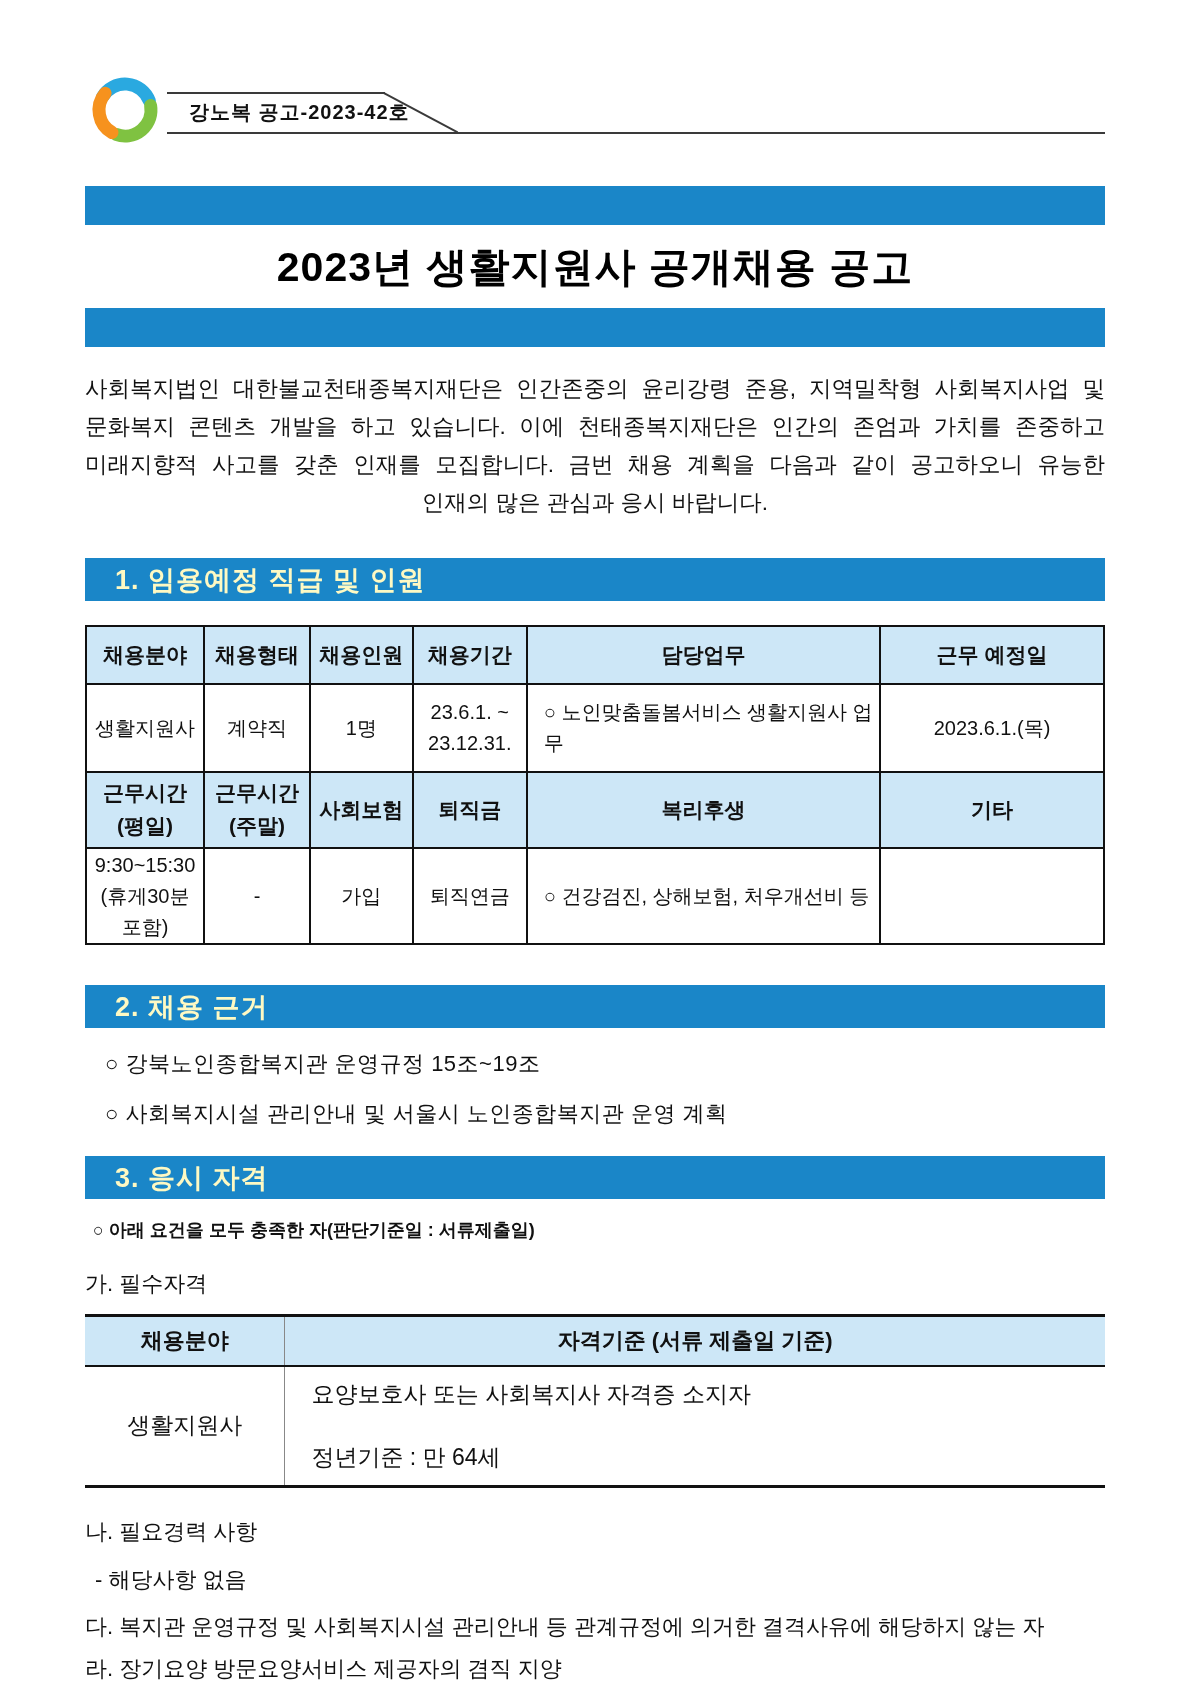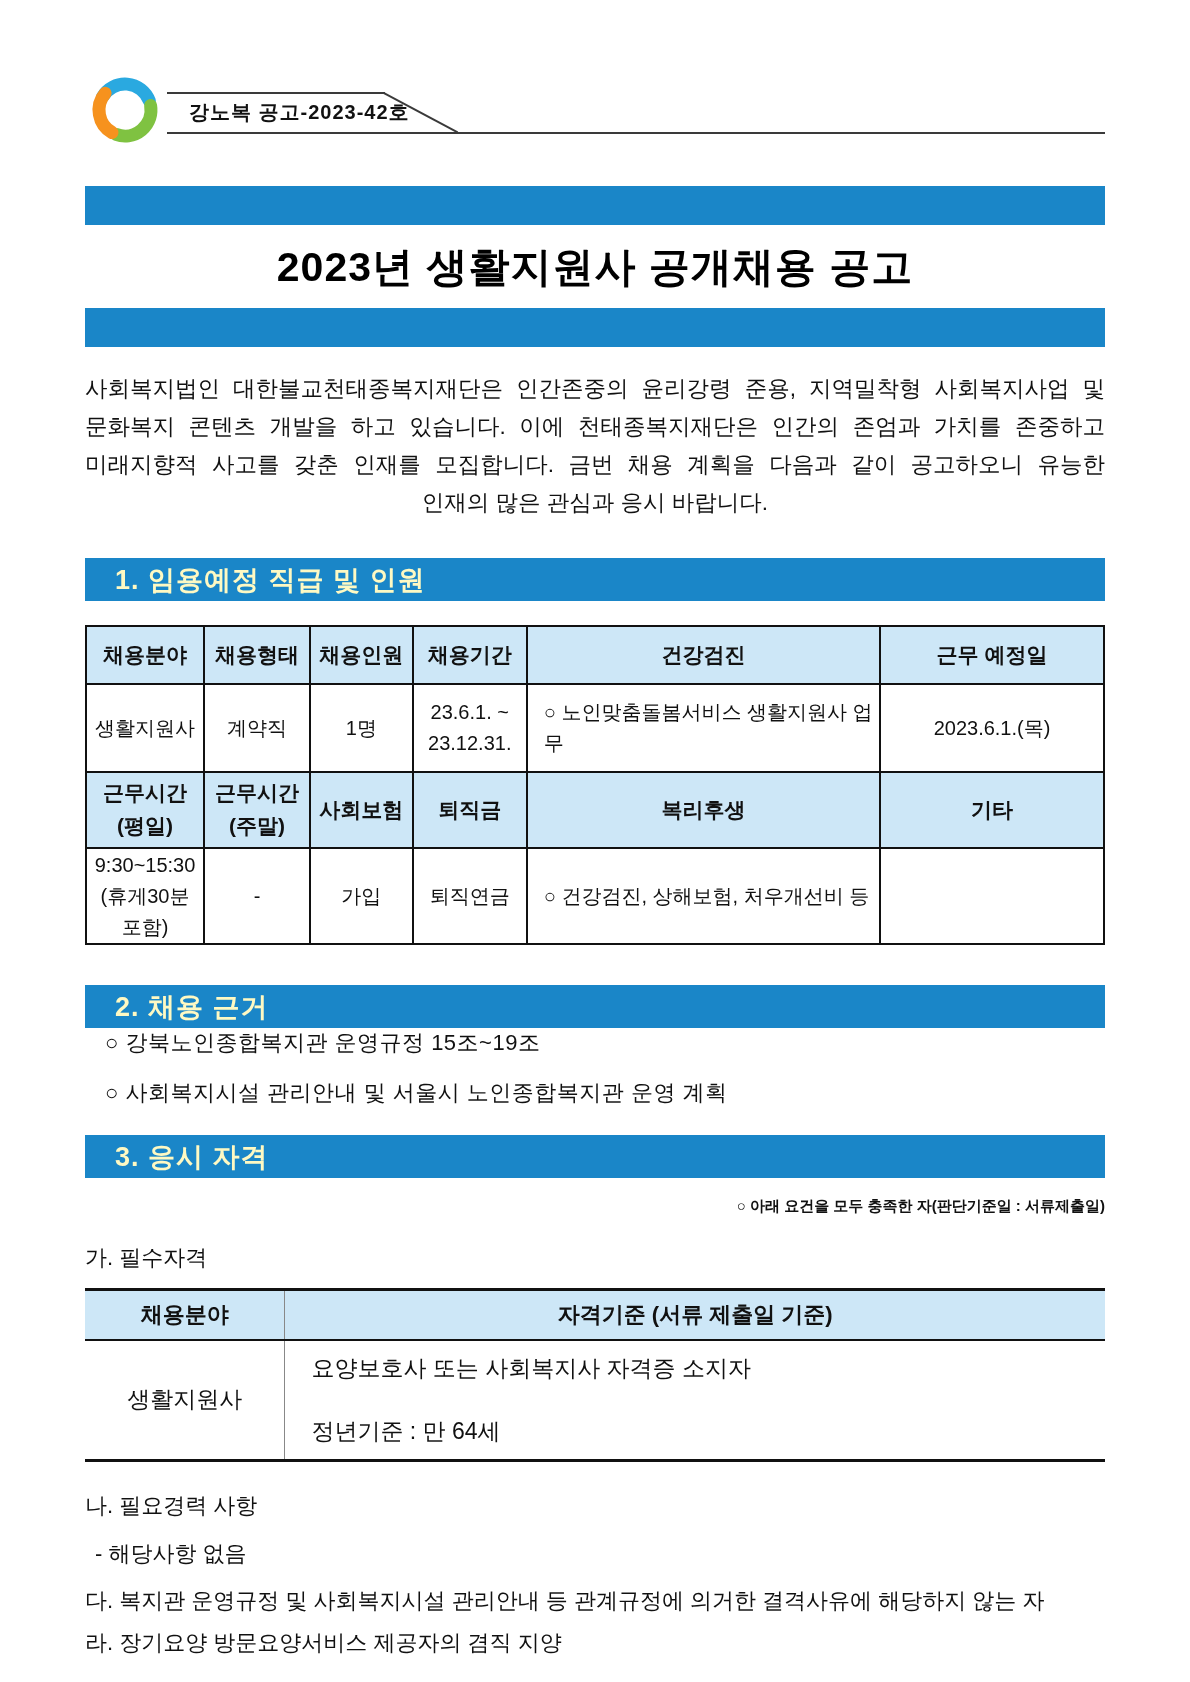--- a/index.html
+++ b/index.html
@@ -38,25 +38,25 @@
                    white-space:pre-line; line-height:1.55; }
   .t1 th { background:var(--thbg); font-size:21px; font-weight:bold; }
   .t1 td { font-size:20px; }
   .t1 .r-head { height:58px; }
   .t1 .r-data1 { height:88px; }
   .t1 .r-head2 th { height:76px; }
   .t1 .r-data2 { height:96px; }
   .t1 td.left { text-align:left; padding-left:16px; }
 
   
-  .bullets { padding-left:20px; font-size:22px; }
+  .bullets { margin-top:21px; padding-left:20px; font-size:22px; }
   .bullet-line { margin-bottom:20px; letter-spacing:.5px; }
 
   
-  .lead { margin-top:19px; padding-left:8px; font-size:15px; font-weight:bold;text-align:right; }
+  .lead { margin-top:19px; padding-left:8px; font-size:18px; font-weight:bold; }
   .sub-a { margin-top:27px; font-size:22px; }
 
   .t2 { width:100%; margin-top:15px; border-collapse:collapse; table-layout:fixed;
         border-top:3px solid #111; border-bottom:3px solid #111; }
   .t2 th { background:var(--thbg); font-size:22px; font-weight:bold; height:50px;
            border-bottom:2px solid #111; text-align:center; vertical-align:middle; }
   .t2 td { font-size:23px; height:106px; vertical-align:middle; }
   .t2 .divider { border-left:1.5px solid #888; }
   .t2 td.field { text-align:center; }
   .t2 td.criteria { padding:12px 0 12px 26px; }
@@ -108,21 +108,21 @@
       <col style="width:11.2%">
         <col style="width:34.7%">
         <col style="width:22%">
     </colgroup>
     <tbody>
         <tr class="r-head">
       <th>채용분야</th>
       <th>채용형태</th>
       <th>채용인원</th>
       <th>채용기간</th>
-      <th>건강검진</th>
+      <th>담당업무</th>
       <th>근무 예정일</th>
     </tr>
     <tr class="r-data1">
       <td>생활지원사</td>
       <td>계약직</td>
       <td>1명</td>
       <td>23.6.1. ~
 23.12.31.</td>
       <td class="left">○  노인맞춤돌봄서비스 생활지원사 업무</td>
       <td>2023.6.1.(목)</td>

